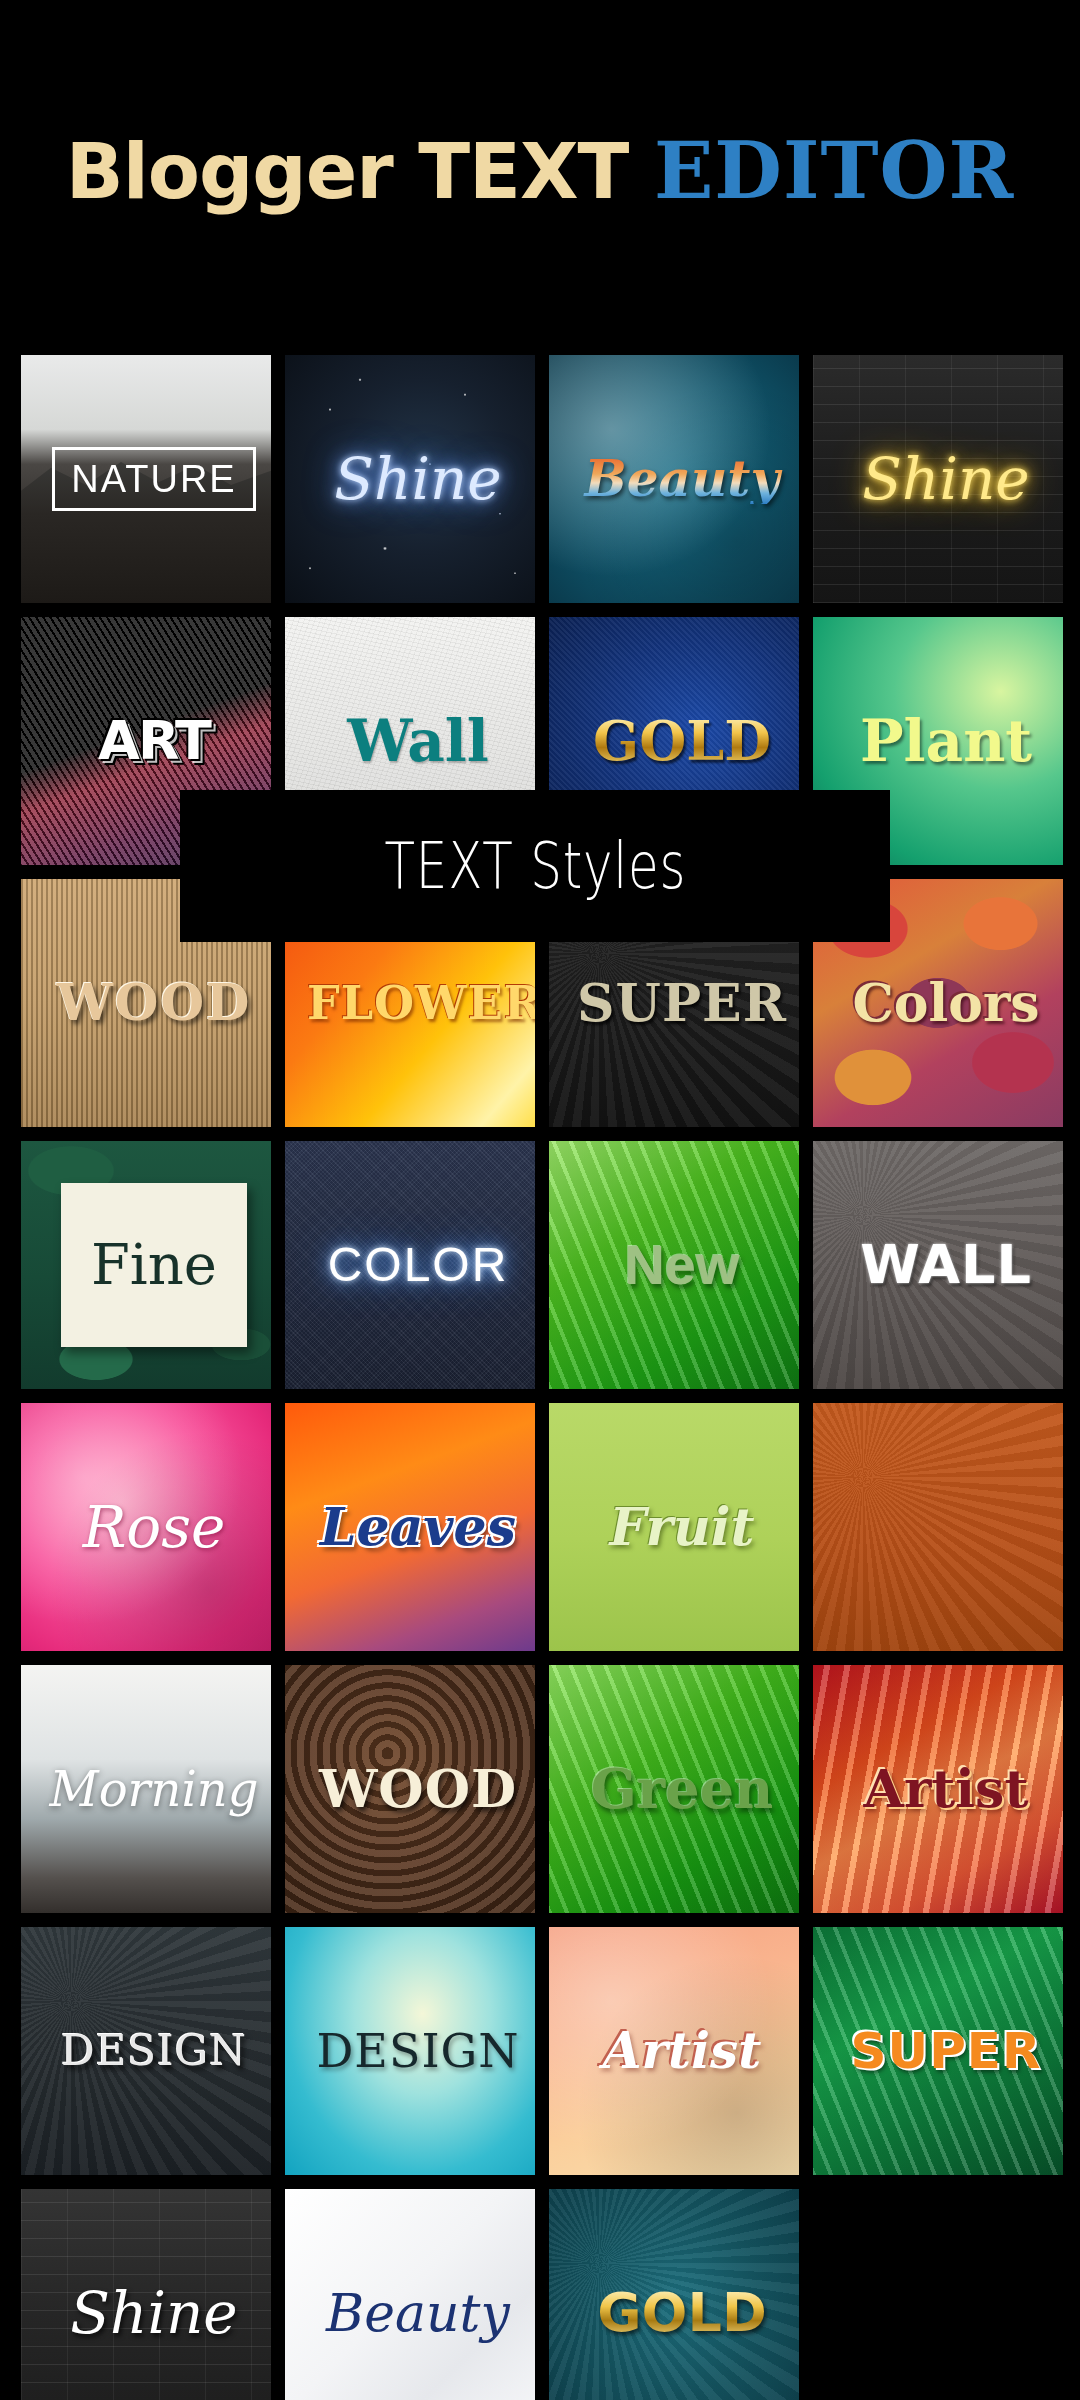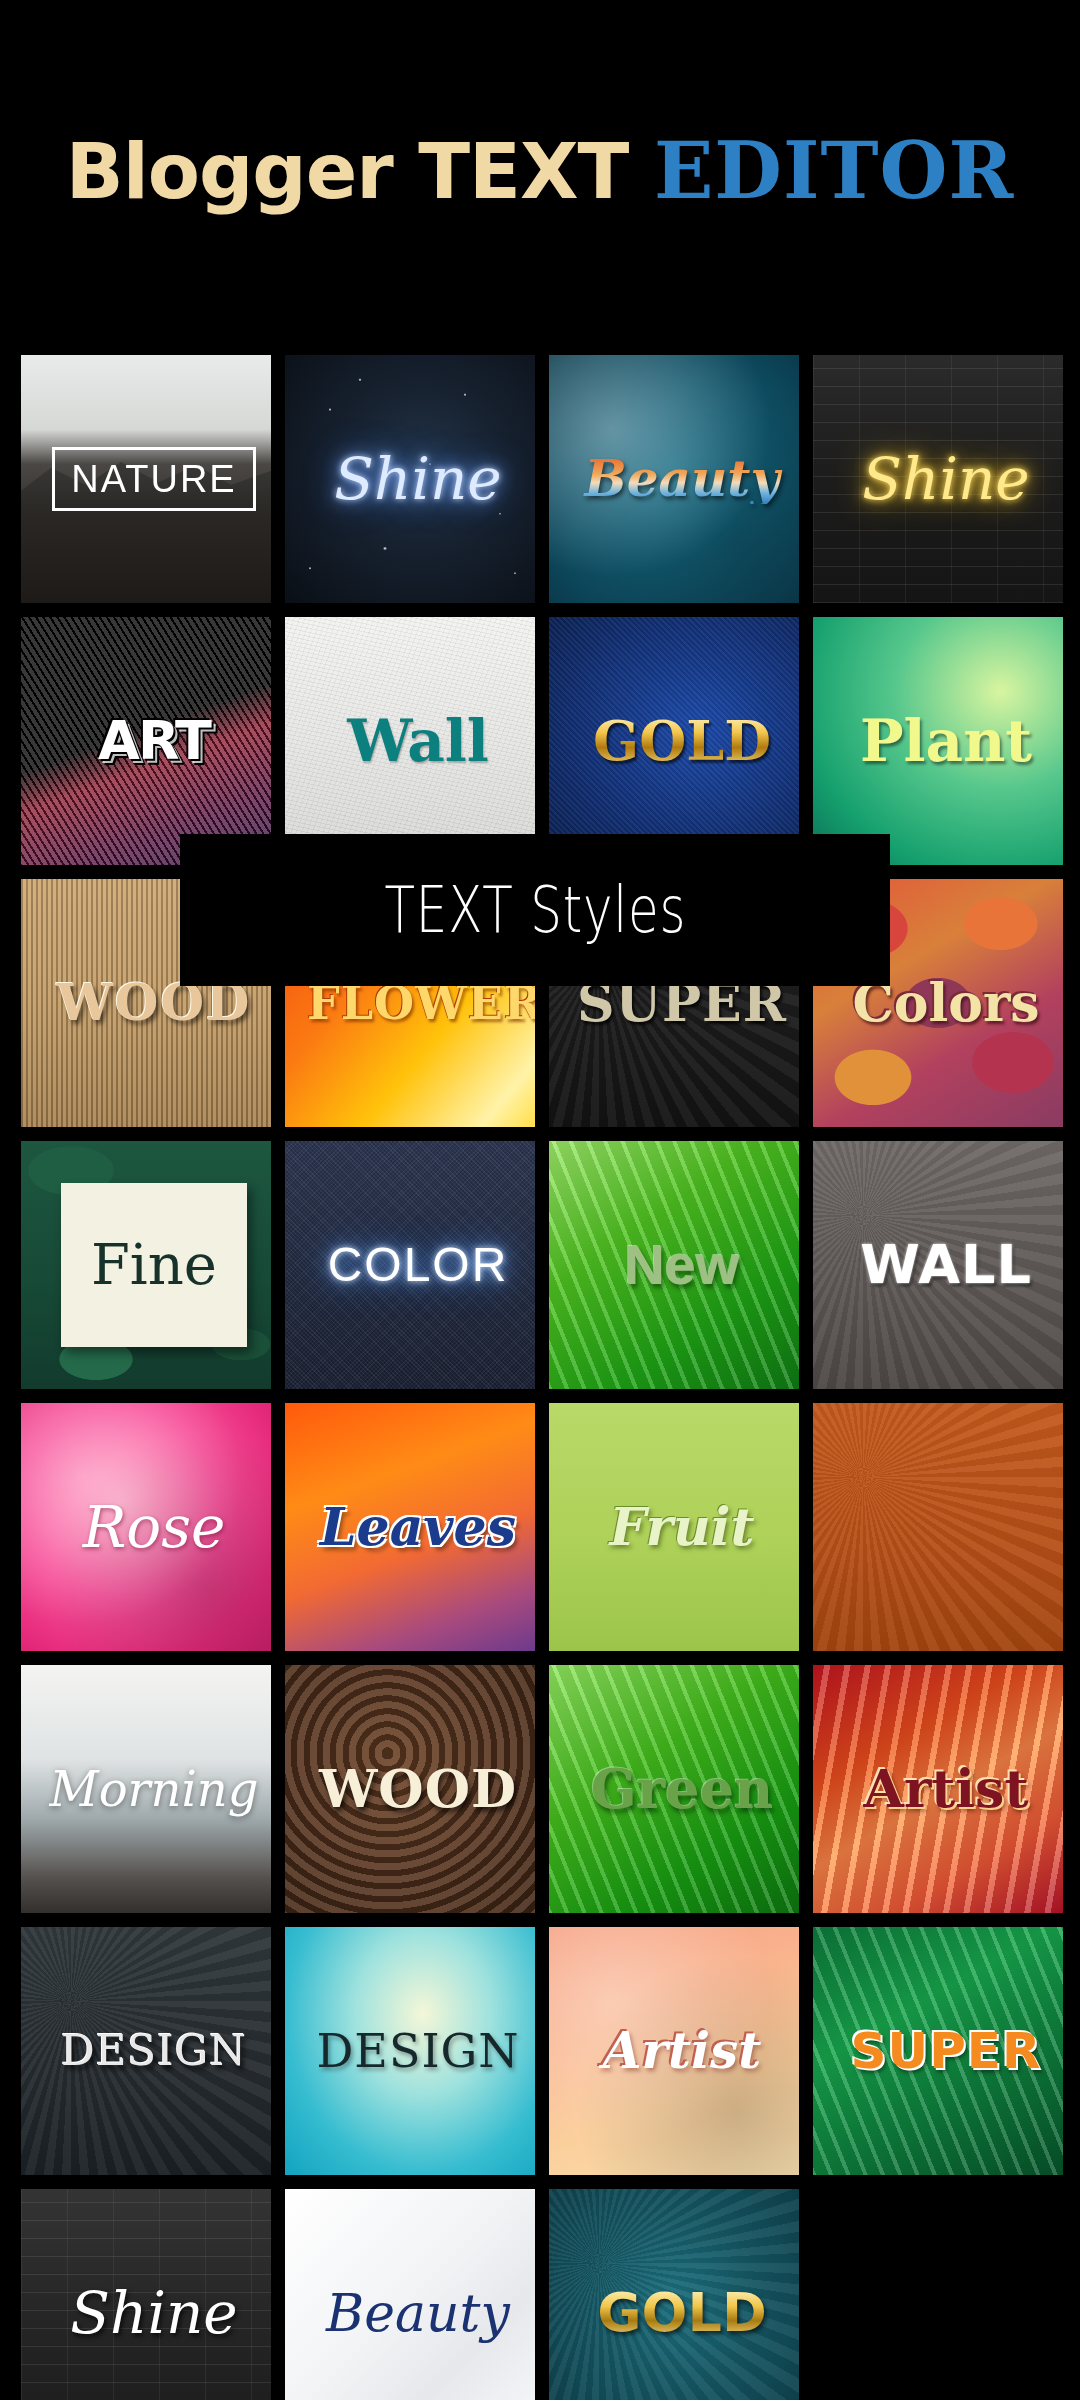--- a/index.html
+++ b/index.html
@@ -146,21 +146,21 @@
     content:""; position:absolute; inset:-10%;
     background-image:repeating-linear-gradient(100deg,
       rgba(255,255,255,.22) 0 6px, rgba(120,10,20,.28) 6px 20px);
   }
 
   
   #banner{
     position:absolute;
     left:180px; top:790px; width:710px; height:152px;
     background:#000; z-index:50;
-    display:flex; align-items:center; justify-content:center;margin-top:44px;
+    display:flex; align-items:center; justify-content:center;
   }
   #banner .btext{
     color:#fff; font-size:64px; letter-spacing:1px;
     font-family:"DejaVu Sans", sans-serif; font-weight:300;
     transform:scaleX(.78); transform-origin:center;
     white-space:nowrap;
   }
 </style>
 </head>
 <body>

